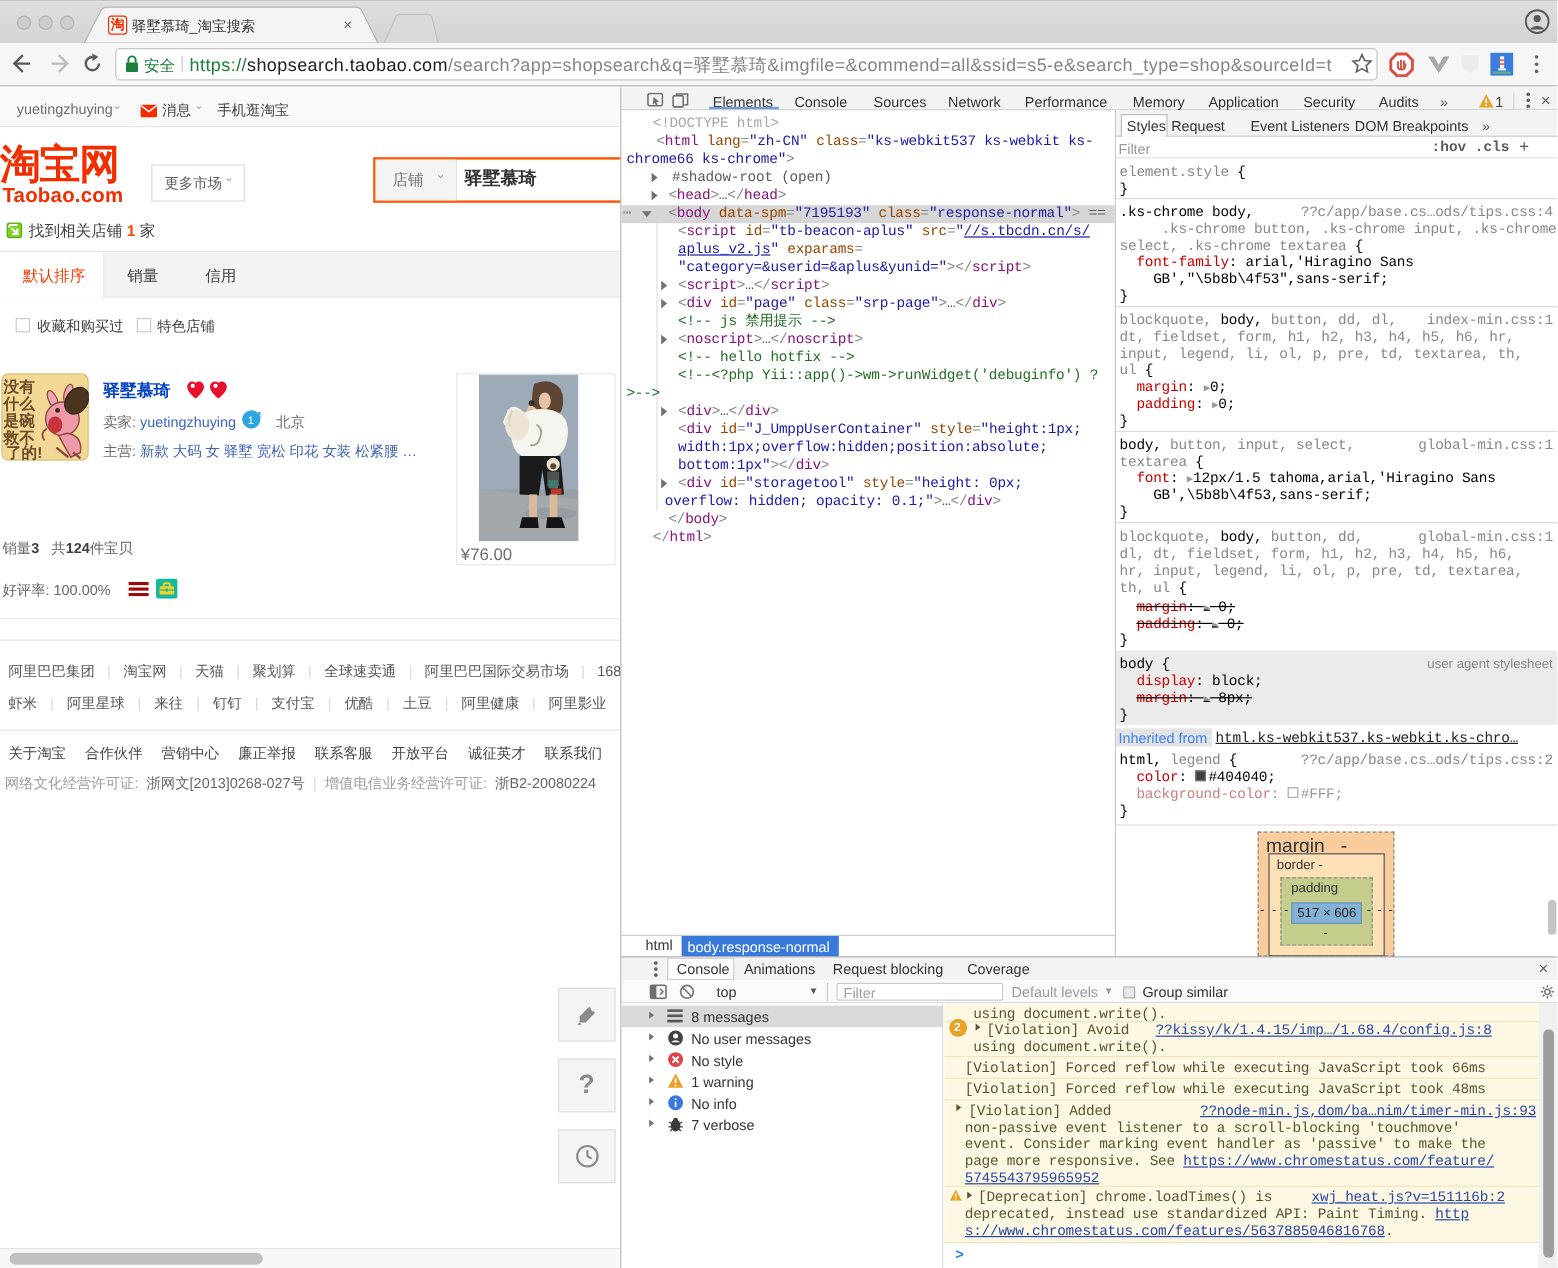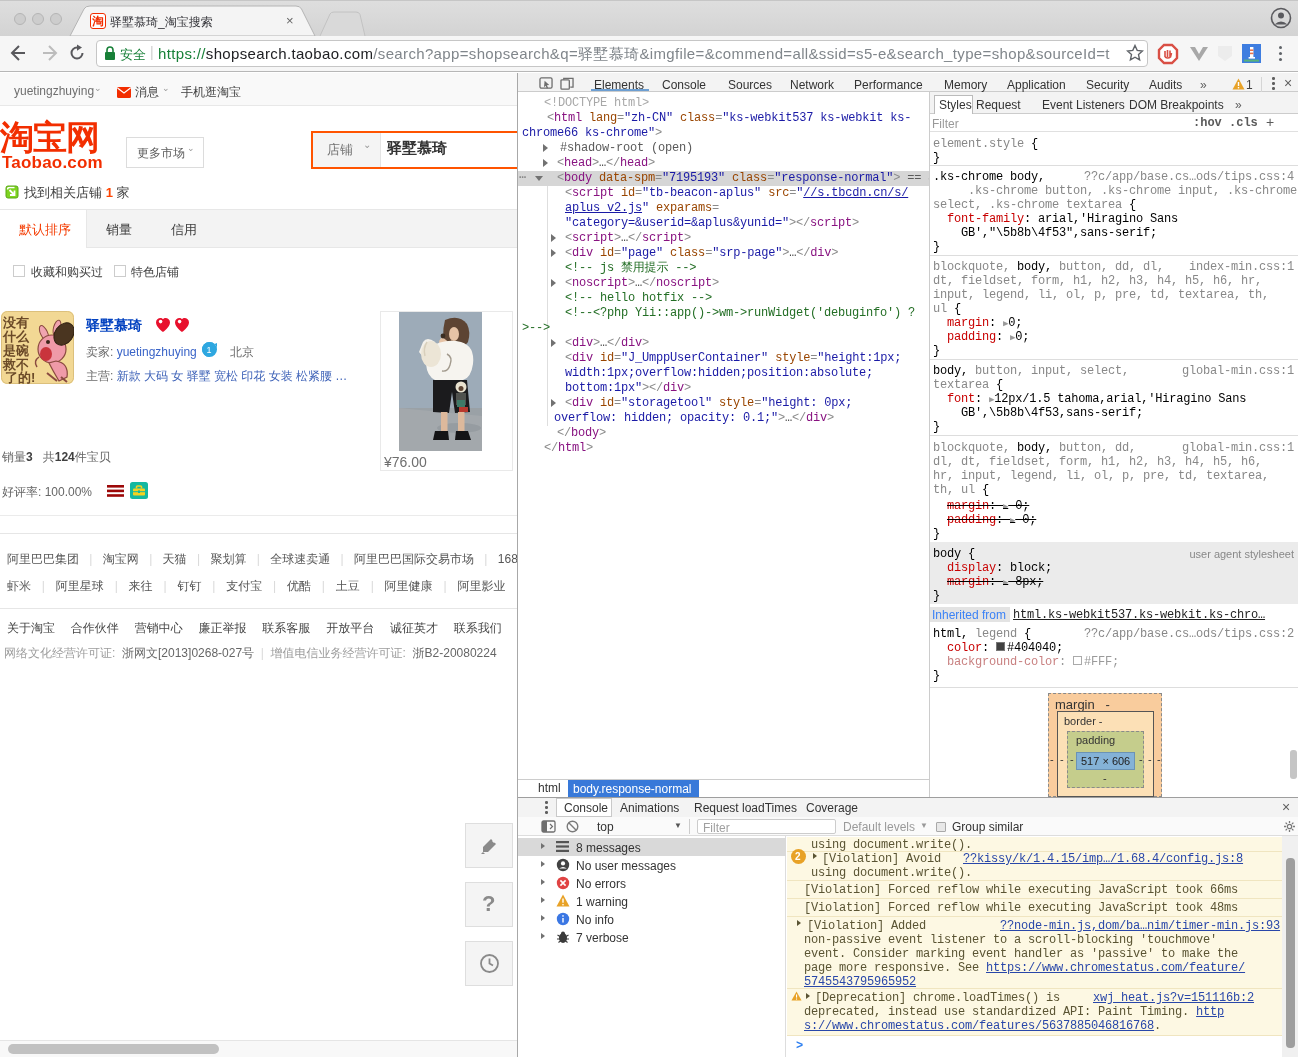--- a/index.html
+++ b/index.html
@@ -380,21 +380,21 @@
 <div class="a mono" style="left:1013px;top:608px;color:#222;text-decoration:underline;">html.ks-webkit537.ks-webkit.ks-chro…</div>
 
 <div class="a mono" style="left:933px;top:627px;">html,<span class="dim"> legend</span> {</div>
 <div class="a mono srclink" style="top:627px;">??c/app/base.cs…ods/tips.css:2</div>
 <div class="a mono" style="left:947px;top:641px;"><span class="pn">color</span>: <span style="display:inline-block;width:9px;height:9px;background:#404040;border:1px solid #777;margin-right:2px;"></span>#404040;</div>
 <div class="a mono" style="left:947px;top:655px;"><span style="color:#c98181;">background-color</span><span style="color:#9a9a9a;">: <span style="display:inline-block;width:9px;height:9px;background:#fff;border:1px solid #aaa;margin-right:2px;"></span>#FFF;</span></div>
 <div class="a mono" style="left:933px;top:669px;">}</div>
 <div class="a" style="left:930px;top:687px;width:368px;height:1px;background:#ddd;"></div>
 
 <div class="a" style="left:1048px;top:693px;width:114px;height:104px;background:#f9cc9d;border:1px dashed #8a8a8a;"></div>
-<div class="a" style="left:1055px;top:697px;font-size:13px;color:#333;">margin&nbsp;&nbsp;&nbsp;-</div>
+<div class="a" style="left:1055px;top:697px;font-size:16px;color:#333;">margin&nbsp;&nbsp;&nbsp;-</div>
 <div class="a" style="left:1057px;top:711px;width:97px;height:86px;background:#fce0b6;border:1px solid #555;"></div>
 <div class="a" style="left:1064px;top:715px;font-size:11px;color:#333;">border -</div>
 <div class="a" style="left:1067px;top:731px;width:77px;height:57px;background:#c5cd8c;border:1px dashed #8a8a8a;"></div>
 <div class="a" style="left:1076px;top:734px;font-size:11px;color:#333;">padding</div>
 <div class="a" style="left:1076px;top:752px;width:59px;height:18px;background:#84b2d7;border:1px solid #6b93b5;"></div>
 <div class="a" style="left:1081px;top:755px;font-size:11px;color:#222;">517 × 606</div>
 <div class="a" style="left:1050px;top:753px;font-size:11px;color:#333;">-</div>
 <div class="a" style="left:1060px;top:753px;font-size:11px;color:#333;">-</div>
 <div class="a" style="left:1070px;top:753px;font-size:11px;color:#333;">-</div>
 <div class="a" style="left:1139px;top:753px;font-size:11px;color:#333;">-</div>
@@ -402,21 +402,21 @@
 <div class="a" style="left:1157px;top:753px;font-size:11px;color:#333;">-</div>
 <div class="a" style="left:1103px;top:772px;font-size:11px;color:#333;">-</div>
 <div class="a" style="left:1290px;top:750px;width:7px;height:29px;background:#c5c5c5;border-radius:3px;"></div>
 
 <div class="a" style="left:518px;top:797px;width:780px;height:1px;background:#9e9e9e;"></div>
 <div class="a" style="left:518px;top:798px;width:780px;height:19px;background:#f3f3f3;"></div>
 <div class="vdots" style="left:545px;top:801px;width:2.5px;height:2.5px;background:#5f5f5f;box-shadow:0 5px 0 #5f5f5f, 0 10px 0 #5f5f5f;"></div>
 <div class="a" style="left:556px;top:798px;width:56px;height:19px;background:#fff;border:1px solid #c9c9c9;"></div>
 <div class="a sans12" style="left:564px;top:801px;">Console</div>
 <div class="a sans12" style="left:620px;top:801px;">Animations</div>
-<div class="a sans12" style="left:694px;top:801px;">Request loadTimes</div>
+<div class="a sans12" style="left:694px;top:801px;">Request blocking</div>
 <div class="a sans12" style="left:806px;top:801px;">Coverage</div>
 <div class="a" style="left:1282px;top:799px;font-size:14px;color:#5f5f5f;">×</div>
 <div class="a" style="left:518px;top:817px;width:780px;height:19px;background:#fafafa;border-bottom:1px solid #ddd;"></div>
 <svg class="a" style="left:541px;top:820px;" width="15" height="13" viewBox="0 0 15 13">
       <rect x="1" y="1" width="13" height="11" rx="1.5" fill="none" stroke="#6e6e6e" stroke-width="1.3"></rect>
       <rect x="1" y="1" width="5" height="11" fill="#6e6e6e"></rect>
       <path d="M9,4 L11.5,6.5 L9,9" fill="none" stroke="#6e6e6e" stroke-width="1.2"></path>
     </svg>
 <svg class="a" style="left:566px;top:820px;" width="13" height="13" viewBox="0 0 13 13">
       <circle cx="6.5" cy="6.5" r="5.3" fill="none" stroke="#7a7a7a" stroke-width="1.4"></circle>
@@ -450,21 +450,21 @@
       <circle cx="7" cy="7" r="6.2" fill="#424242"></circle>
       <circle cx="7" cy="5.4" r="2.1" fill="#fff"></circle>
       <path d="M3.2,10.5 Q7,7.4 10.8,10.5" fill="#fff"></path>
     </svg>
 <div class="a" style="left:576px;top:859px;font-size:12px;color:#333;">No user messages</div>
 <div class="tri trir" style="left:541px;top:879px;border-left-width:4px;border-top-width:3.5px;border-bottom-width:3.5px;"></div>
 <svg class="a" style="left:556px;top:876px;" width="14" height="14" viewBox="0 0 14 14">
       <circle cx="7" cy="7" r="6.2" fill="#e04343"></circle>
       <path d="M4.4,4.4 L9.6,9.6 M9.6,4.4 L4.4,9.6" stroke="#fff" stroke-width="1.6"></path>
     </svg>
-<div class="a" style="left:576px;top:877px;font-size:12px;color:#333;">No errors</div>
+<div class="a" style="left:576px;top:877px;font-size:12px;color:#333;">No style</div>
 <div class="tri trir" style="left:541px;top:897px;border-left-width:4px;border-top-width:3.5px;border-bottom-width:3.5px;"></div>
 <svg class="a" style="left:556px;top:894px;" width="14" height="13" viewBox="0 0 14 13">
       <path d="M7,0.5 L13.5,12.5 L0.5,12.5 Z" fill="#e8a227"></path>
       <rect x="6.3" y="4.5" width="1.4" height="4.2" fill="#fff"></rect>
       <rect x="6.3" y="10" width="1.4" height="1.4" fill="#fff"></rect>
     </svg>
 <div class="a" style="left:576px;top:895px;font-size:12px;color:#333;">1 warning</div>
 <div class="tri trir" style="left:541px;top:915px;border-left-width:4px;border-top-width:3.5px;border-bottom-width:3.5px;"></div>
 <svg class="a" style="left:556px;top:912px;" width="14" height="14" viewBox="0 0 14 14">
       <circle cx="7" cy="7" r="6.2" fill="#3b77e3"></circle>

